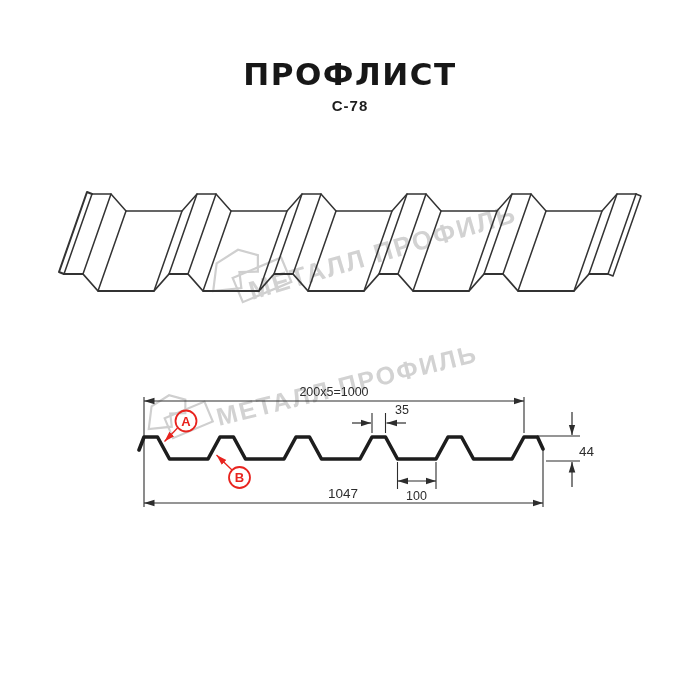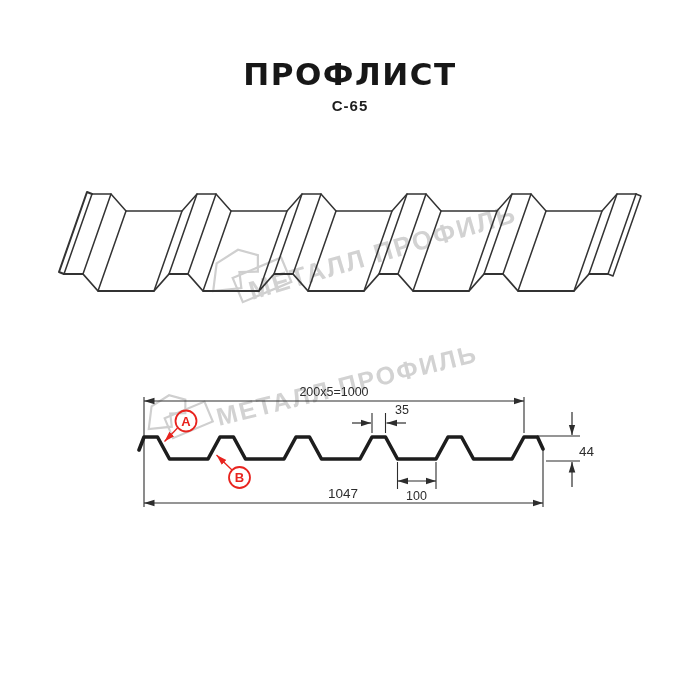--- a/index.html
+++ b/index.html
@@ -18,21 +18,21 @@
   .wmtxt{font-size:26px;font-weight:bold;letter-spacing:2px;fill:#d2d2d2;}
   .wmtxt2{font-size:25px;font-weight:bold;letter-spacing:2px;fill:#d2d2d2;}
   .redtxt{font-size:13px;font-weight:700;fill:#e8231e;}
 </style>
 </head>
 <body>
 
 <div id="canvas">
 
   <div class="title">ПРОФЛИСТ</div>
-  <div class="subtitle">С-65</div>
+  <div class="subtitle">С-78</div>
 
   <svg width="700" height="700" viewBox="0 0 700 700">
     <defs>
       <marker id="arr" orient="auto-start-reverse" markerUnits="userSpaceOnUse" markerWidth="12" markerHeight="9" refX="10.5" refY="4.5">
         <path d="M0,1.2 L10.5,4.5 L0,7.8 Z" fill="#2d2d2d"></path>
       </marker>
       <marker id="arrRed" orient="auto-start-reverse" markerUnits="userSpaceOnUse" markerWidth="12" markerHeight="9" refX="10.5" refY="4.5">
         <path d="M0,1.2 L10.5,4.5 L0,7.8 Z" fill="#e8231e"></path>
       </marker>
     </defs>

